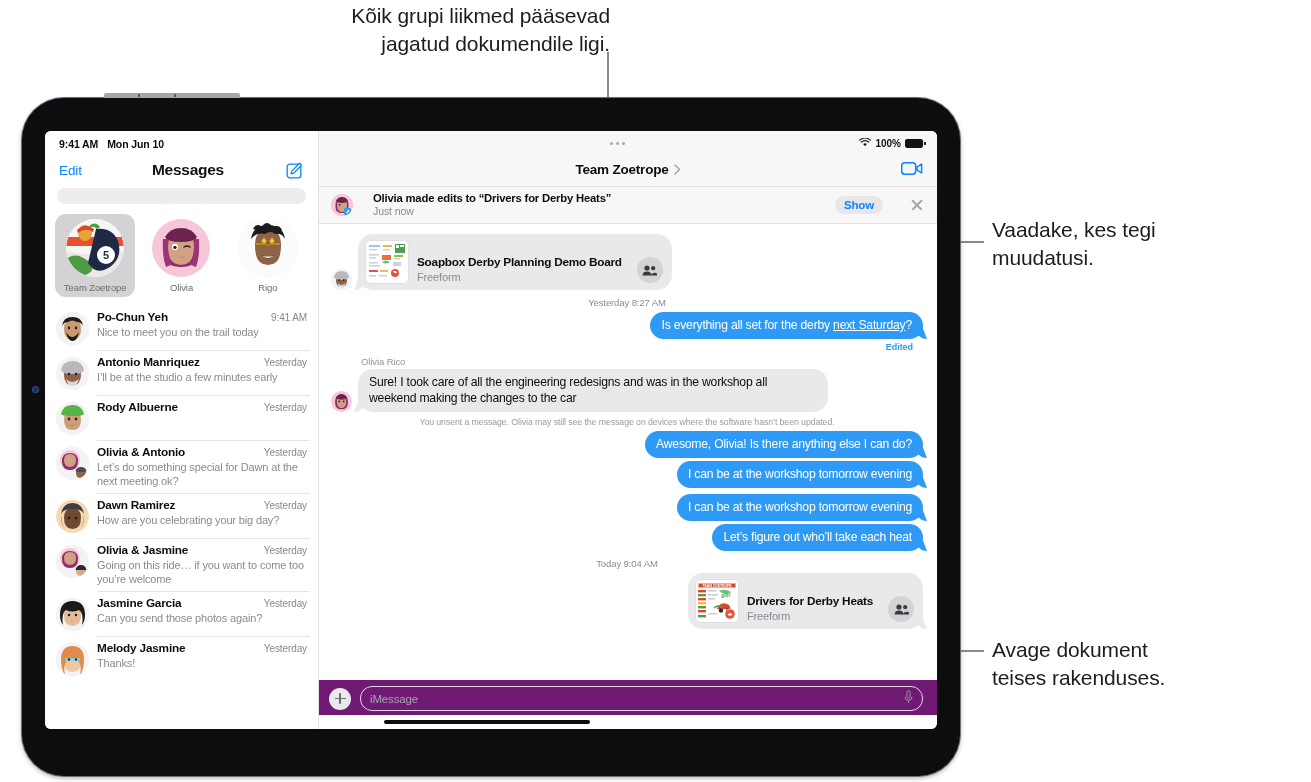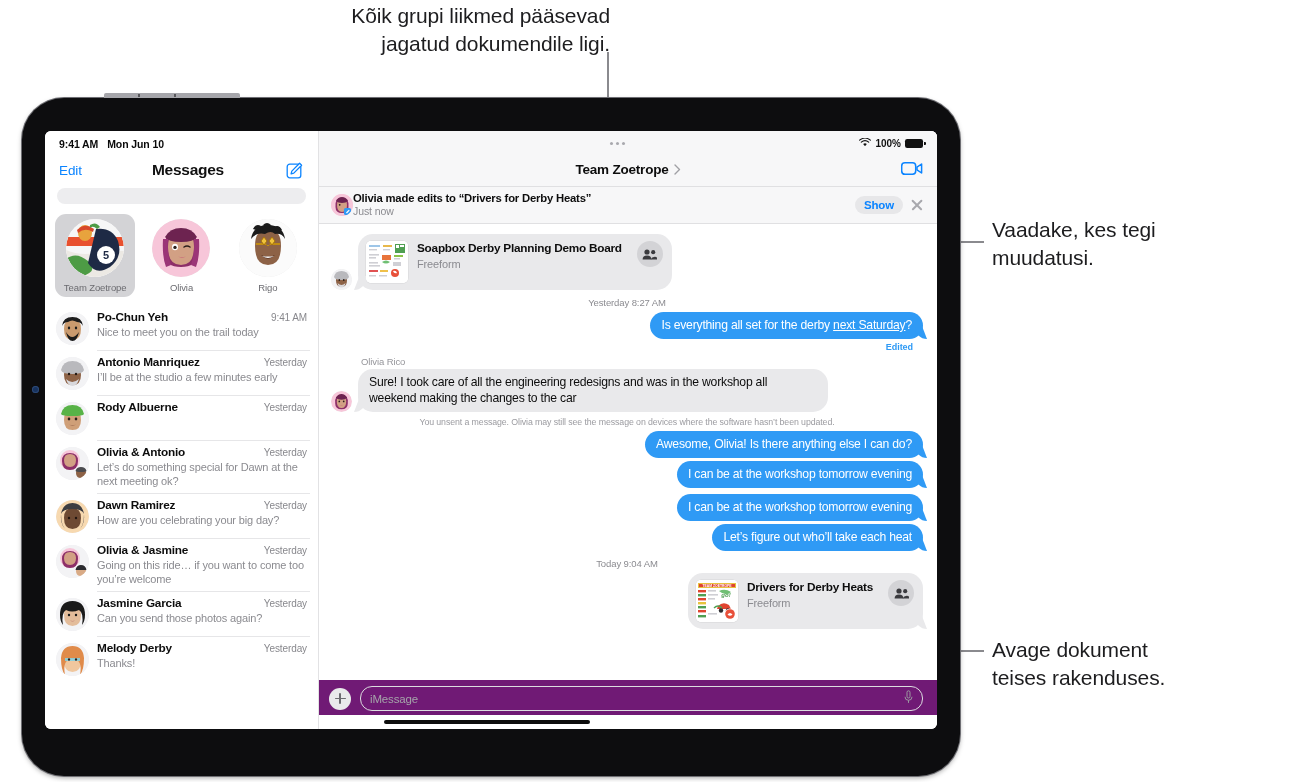--- a/index.html
+++ b/index.html
@@ -326,21 +326,21 @@
     top: 8px;
   }
 
   
   #edit-banner {
     background: #f7f7f8;
     border-bottom: 1px solid #e0e0e2;
     display: flex;
     align-items: center;
     padding: 5px 10px 6px 12px;
-    gap: 0;
+    gap: 20px;
   }
   #banner-avatar {
     width: 22px;
     height: 22px;
     border-radius: 50%;
     overflow: hidden;
     flex: 0 0 22px;
     position: relative;
     background: #f5c8da;
   }
@@ -475,21 +475,21 @@
     letter-spacing: -0.1px;
     text-align: center;
     margin: 5px 0 4px 0;
   }
 
   
   .doc-card {
     background: #e9e9eb;
     border-radius: 15px;
     display: flex;
-    align-items: flex-start;
+    align-items: flex-end;
     padding: 7px 9px 7px 8px;
     gap: 9px;
     position: relative;
   }
   .doc-thumb {
     width: 42px;
     height: 42px;
     border-radius: 5px;
     background: #ffffff;
     overflow: hidden;
@@ -845,21 +845,21 @@
                 <circle cx="16.5" cy="16.5" r="16.5" fill="#f3f3f5"></circle>
               <path d="M8 18 q0 -11 8.5 -11 q8.5 0 8.5 11 q0 11 -8.5 11 q-8.5 0 -8.5 -11z" fill="#f0c79e"></path>
               <path d="M5 15 q1 -12 11.5 -12 q10.5 0 11.5 12 q0 12 -4 17 q3 -16 -7.5 -16 q-10.5 0 -7.5 16 q-4 -5 -4 -17z" fill="#e08b4a"></path>
               <path d="M9 15 h15 v3 h-15z" fill="#7fd4e8" opacity="0.85"></path>
               <ellipse cx="13" cy="16.5" rx="1.1" ry="1.2" fill="#2b1f1b"></ellipse>
                 <ellipse cx="20" cy="16.5" rx="1.1" ry="1.2" fill="#2b1f1b"></ellipse>
             </svg>
           </div>
           <div class="conv-body">
             <div class="conv-top">
-              <span class="conv-name">Melody Derby</span>
+              <span class="conv-name">Melody Jasmine</span>
               <span class="conv-time">Yesterday</span>
             </div>
             <div class="conv-preview">Thanks!</div>
           </div>
         </div>
 
       </div>
     </div>
 
     <div id="chat-pane">

